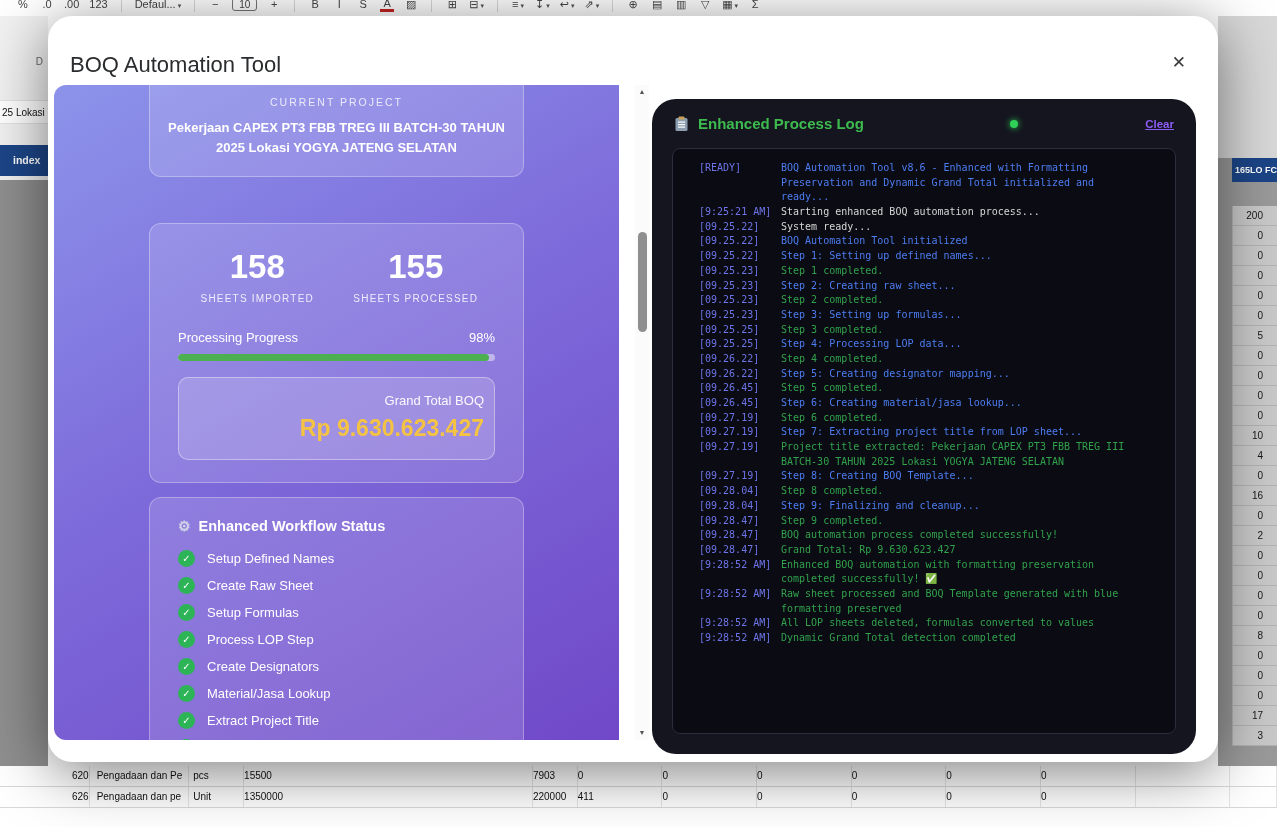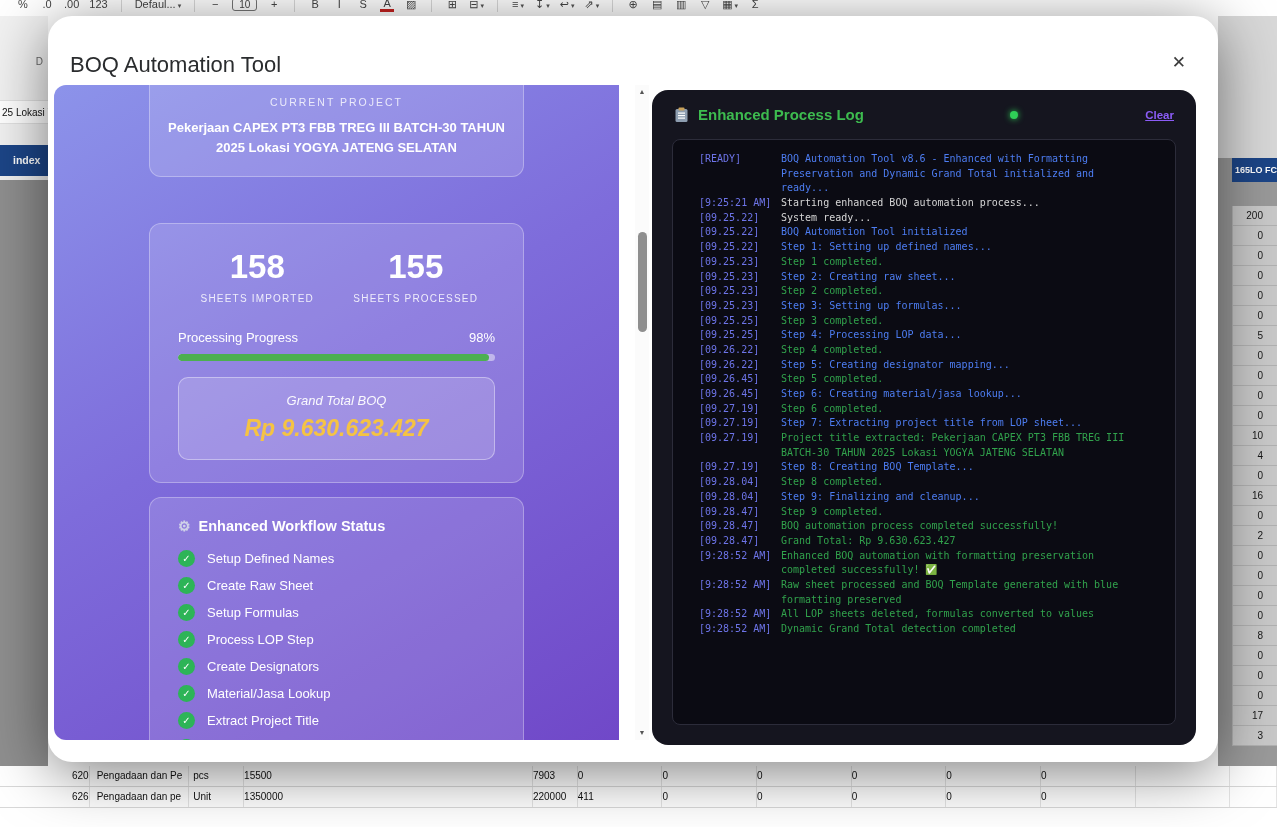--- a/index.html
+++ b/index.html
@@ -60,41 +60,41 @@
   .cp-title { font-size:13px; font-weight:bold; color:#fff; line-height:1.55; }
   .card-stats { margin-top:46px; padding:24px 28px 22px; }
   .stats-row { display:flex; }
   .stat { flex:1; text-align:center; }
   .stat-num { font-size:33px; font-weight:bold; color:#fff; }
   .stat-label { font-size:10px; letter-spacing:1.2px; color:rgba(255,255,255,0.85); margin-top:7px; }
   .prog-row { display:flex; justify-content:space-between; margin-top:26px; font-size:13px; color:#fff; }
   .prog-track { margin-top:9px; height:7px; border-radius:4px; background:rgba(255,255,255,0.45); overflow:hidden; }
   .prog-fill { height:100%; background:var(--accent_green); border-radius:4px; }
   .gt-card { margin-top:16px; background:rgba(255,255,255,0.16); border:1px solid rgba(255,255,255,0.38);
-             border-radius:10px; text-align:center; padding:15px 10px 17px;font-style:italic; }
+             border-radius:10px; text-align:right; padding:15px 10px 17px; }
   .gt-label { font-size:13px; color:rgba(255,255,255,0.95); }
   .gt-value { margin-top:7px; font-size:23px; font-weight:bold; color:var(--gold); }
   .card-wf { margin-top:14px; padding:20px 28px 28px; }
   .wf-head { display:flex; align-items:center; gap:8px; font-size:14.5px; font-weight:bold; color:#fff; }
   .wf-gear { font-size:14px; color:#cfd2e8; }
   #wf-list { margin-top:16px; }
   .wf-item { display:flex; align-items:center; gap:12px; margin-bottom:10px; }
   .wf-check { width:17px; height:17px; border-radius:50%; background:#2db457; color:#fff; font-size:10px;
               display:flex; align-items:center; justify-content:center; flex:0 0 17px; }
   .wf-label { font-size:13px; color:#fff; }
 
   
   .panel-scrollbar { position:absolute; left:587px; top:69px; width:14px; height:655px; background:#fbfbfb; }
   .sb-arrow { position:absolute; left:0; width:14px; height:14px; font-size:7px; color:#555; text-align:center; line-height:14px; top:0; cursor:pointer; }
   .sb-down { top:auto; bottom:0; }
   .sb-thumb { position:absolute; left:2.5px; top:147px; width:9px; height:100px; background:#8f8f8f; border-radius:5px; cursor:pointer; }
 
   
-  .panel-right { position:absolute; left:604px; top:74px; width:544px; height:655px; background:#15151f;
-                 border-radius:16px; display:flex; flex-direction:column; }
+  .panel-right { position:absolute; left:604px; top:83px; width:544px; height:655px; background:#15151f;
+                 border-radius:24px; display:flex; flex-direction:column; }
   .log-head { display:flex; align-items:center; padding:16px 22px 10px 22px; }
   .log-icon { width:15px; height:16px; margin-right:9px; flex:0 0 15px; }
   .log-title { font-size:15px; font-weight:bold; color:var(--log_title_green); }
   .status-dot { width:8px; height:8px; border-radius:50%; background:var(--status_dot); margin-left:146px;
                 box-shadow:0 0 6px var(--status_dot); }
   .log-clear { margin-left:auto; font-size:11.5px; font-weight:bold; color:var(--clear_purple);
                text-decoration:underline; cursor:pointer; }
   .console { flex:1; margin:6px 20px 20px; background:#0b0b13; border:1px solid #2c2c3a; border-radius:8px;
              padding:12px 26px; overflow:hidden; font-family:"DejaVu Sans Mono", monospace;
              font-size:10px; line-height:1.47; }

